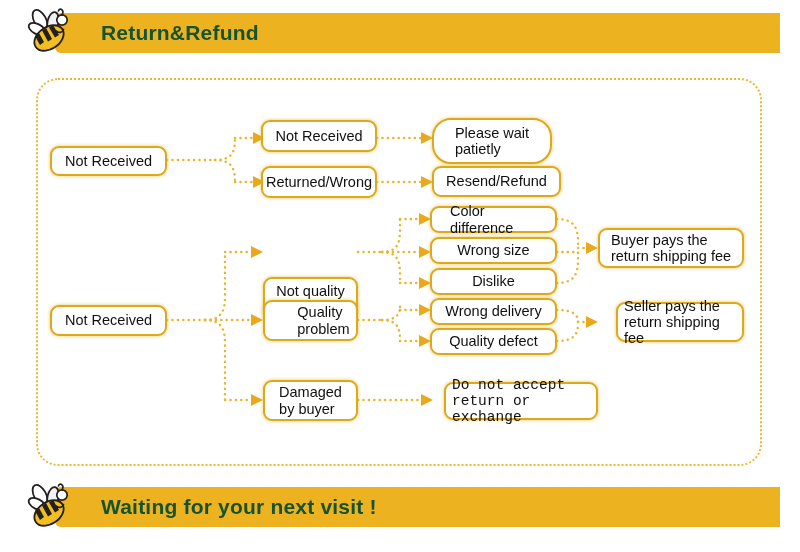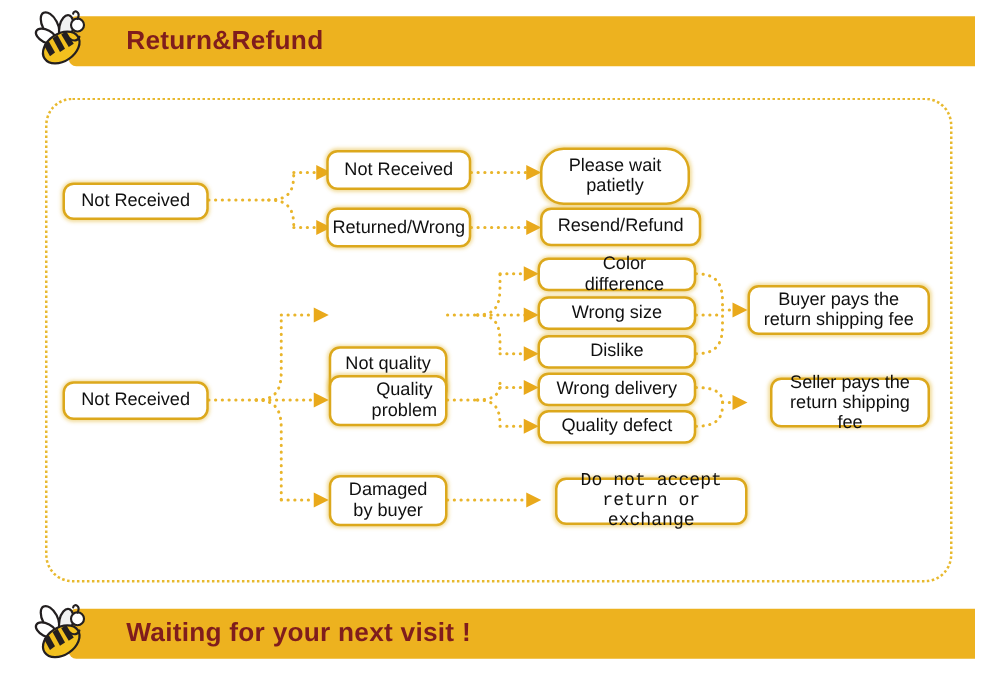--- a/index.html
+++ b/index.html
@@ -21,21 +21,21 @@
     position: absolute;
     left: 55px;
     width: 725px;
     height: 40px;
     background: #EDB21F;
     border-radius: 6px 0 0 6px;
     display: flex;
     align-items: center;
   }
   .banner-title {
-    color: #7f1d1d;
+    color: #14532d;
     font-weight: bold;
     font-size: 21px;
     letter-spacing: 0.2px;
     margin-left: 46px;
     white-space: nowrap;
   }
   #header-banner { top: 13px; }
   #footer-banner { top: 487px; }
 
   .bee {
@@ -63,21 +63,20 @@
   .node {
     position: absolute;
     box-sizing: border-box;
     background: #ffffff;
     border: 2px solid #DCA81C;
     border-radius: 9px;
     box-shadow: 0 0 3px 1px rgba(226,180,40,0.45);
     display: flex;
     align-items: center;
     justify-content: center;
-    text-align: center;
     font-size: 14.5px;
     line-height: 1.12;
     color: #101010;
     padding: 0 6px;
     white-space: pre-line;
     z-index: 3;
   }
 
   
   #connectors {

